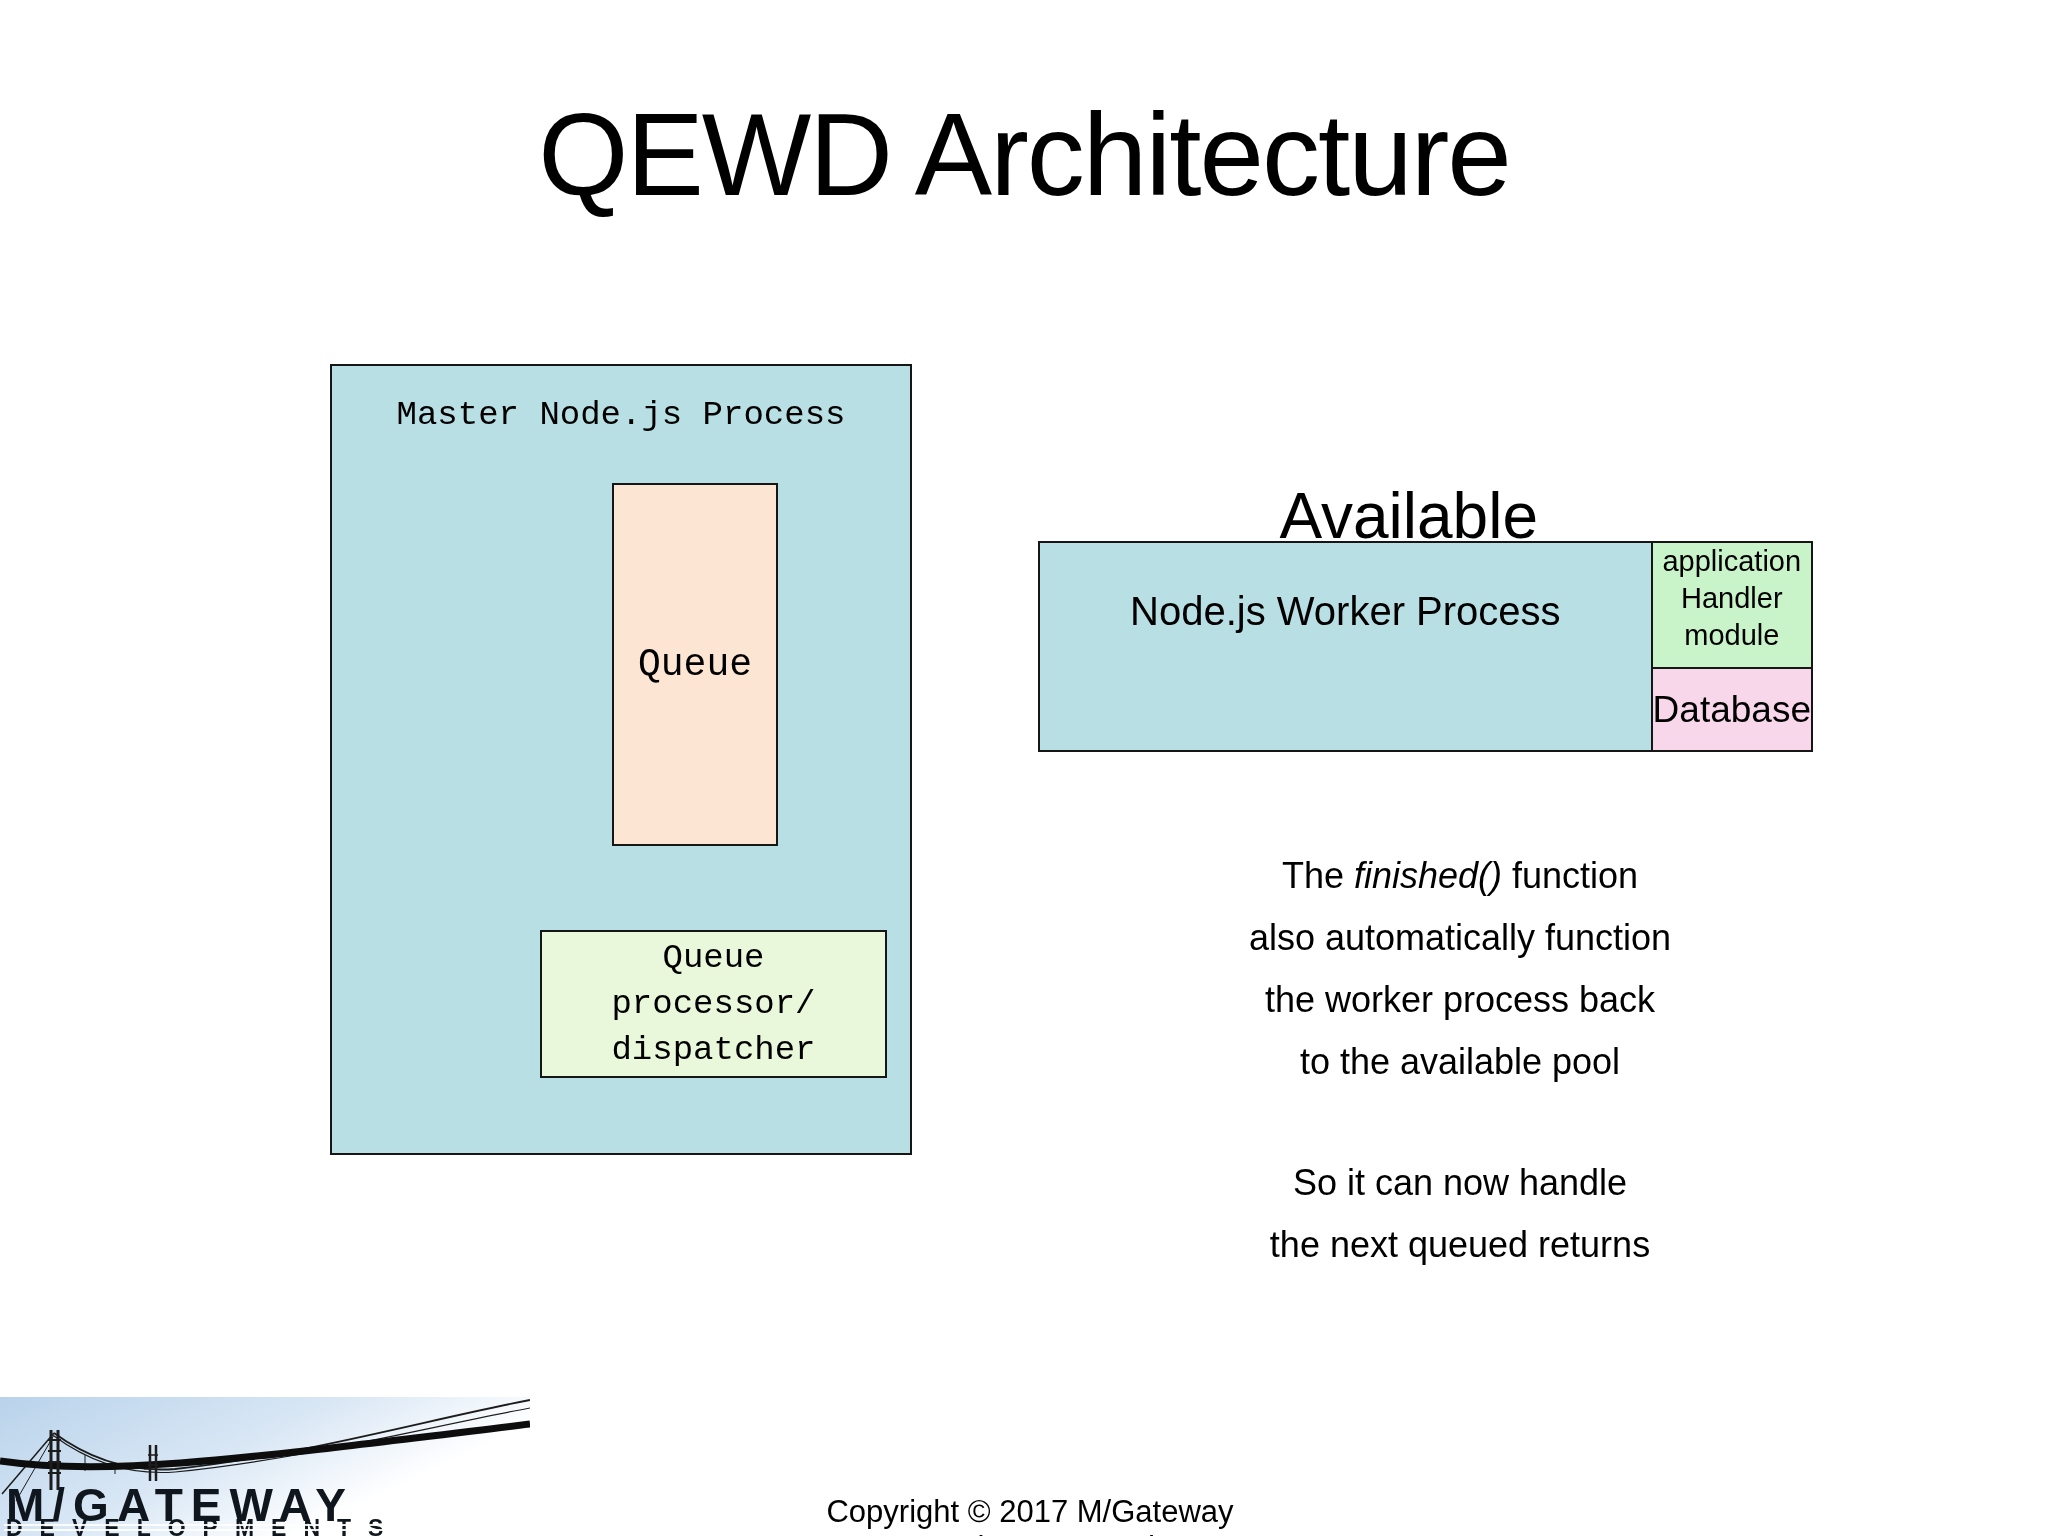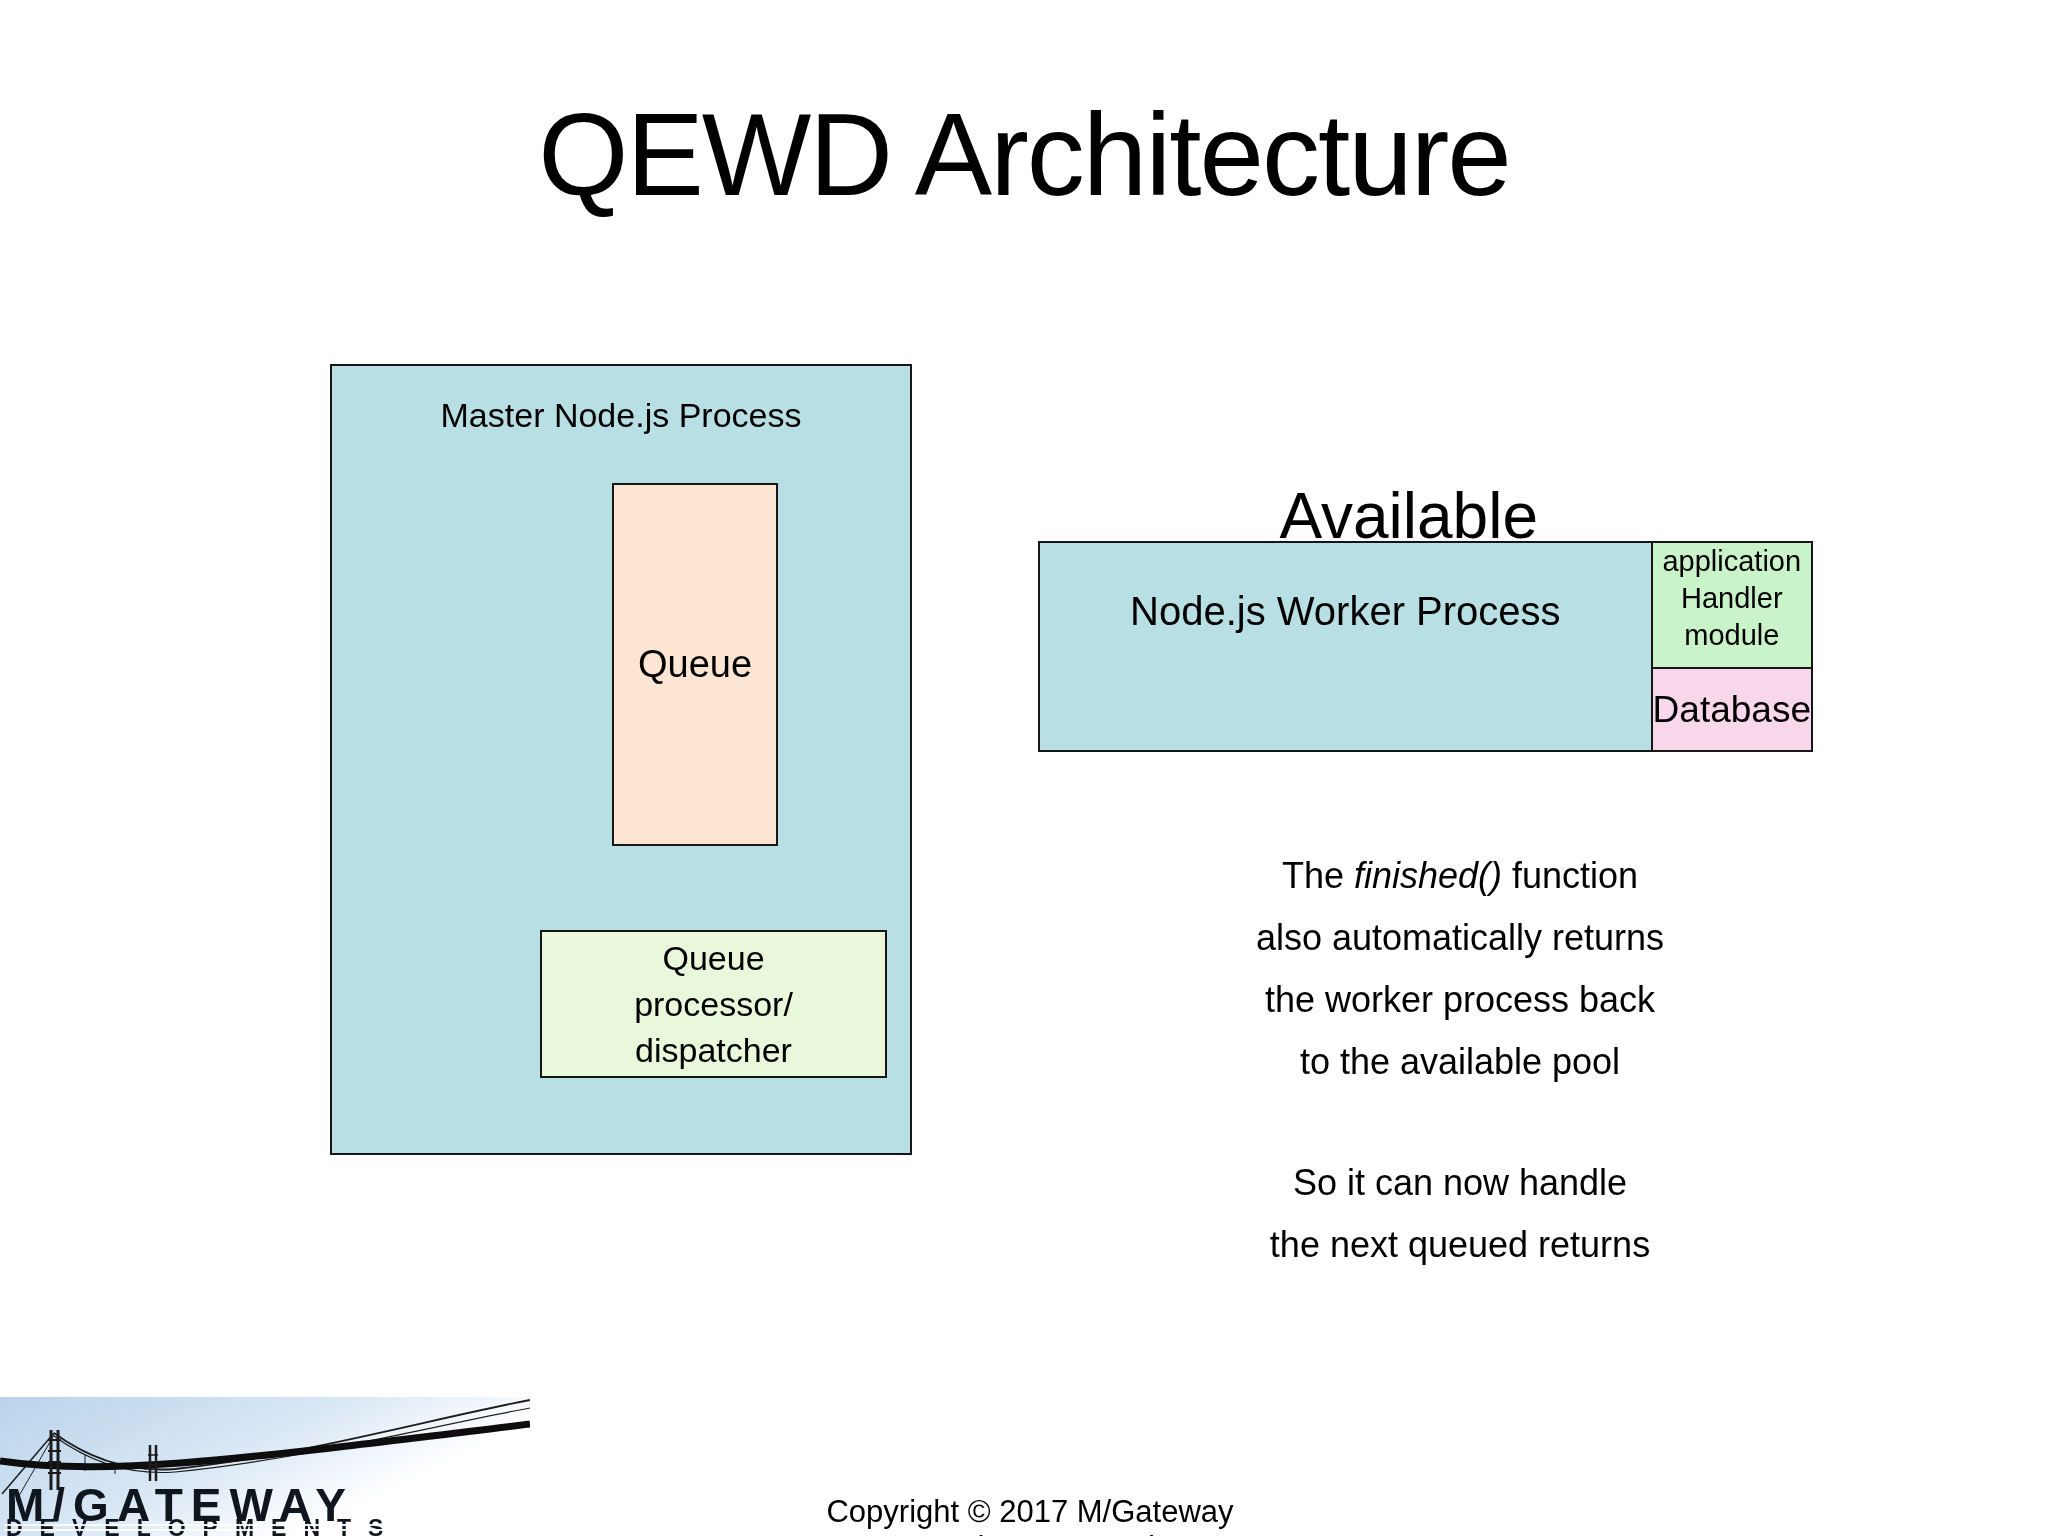--- a/index.html
+++ b/index.html
@@ -50,21 +50,21 @@
   .copyright { position:absolute; left:724px; top:1494px; width:612px; text-align:center; font-size:31px; }
   .logo { position:absolute; left:0; top:1397px; width:530px; height:139px; }
 </style>
 </head>
 <body>
 
 <div class="slide">
 
   <div class="title">QEWD Architecture</div>
 
-  <div class="master-box box" style="background-color: rgb(184, 223, 227);">
+  <div class="master-box box" style="background-color: rgb(184, 223, 227); font-family: Liberation Mono, monospace;">
     <div class="master-label">Master Node.js Process</div>
 
     <div class="queue-box box" style="background-color: rgb(253, 229, 211);">
       <span>Queue</span>
     </div>
 
     <div class="qp-box box" style="background-color: rgb(233, 248, 218);">
       <div>Queue</div>
       <div>processor/</div>
       <div>dispatcher</div>
@@ -83,21 +83,21 @@
         <div>Handler module</div>
       </div>
       <div class="database-cell" style="background-color: rgb(248, 215, 235);">
         <span>Database</span>
       </div>
     </div>
   </div>
 
   <div class="para para1">
     <div><span>The </span><span class="italic">finished()</span><span> function</span></div>
-    <div>also automatically returns</div>
+    <div>also automatically function</div>
     <div>the worker process back</div>
     <div>to the available pool</div>
   </div>
 
   <div class="para para2">
     <div>So it can now handle</div>
     <div>the next queued returns</div>
   </div>
 
   <div class="copyright">Copyright © 2017 M/Gateway Developments Ltd</div>

